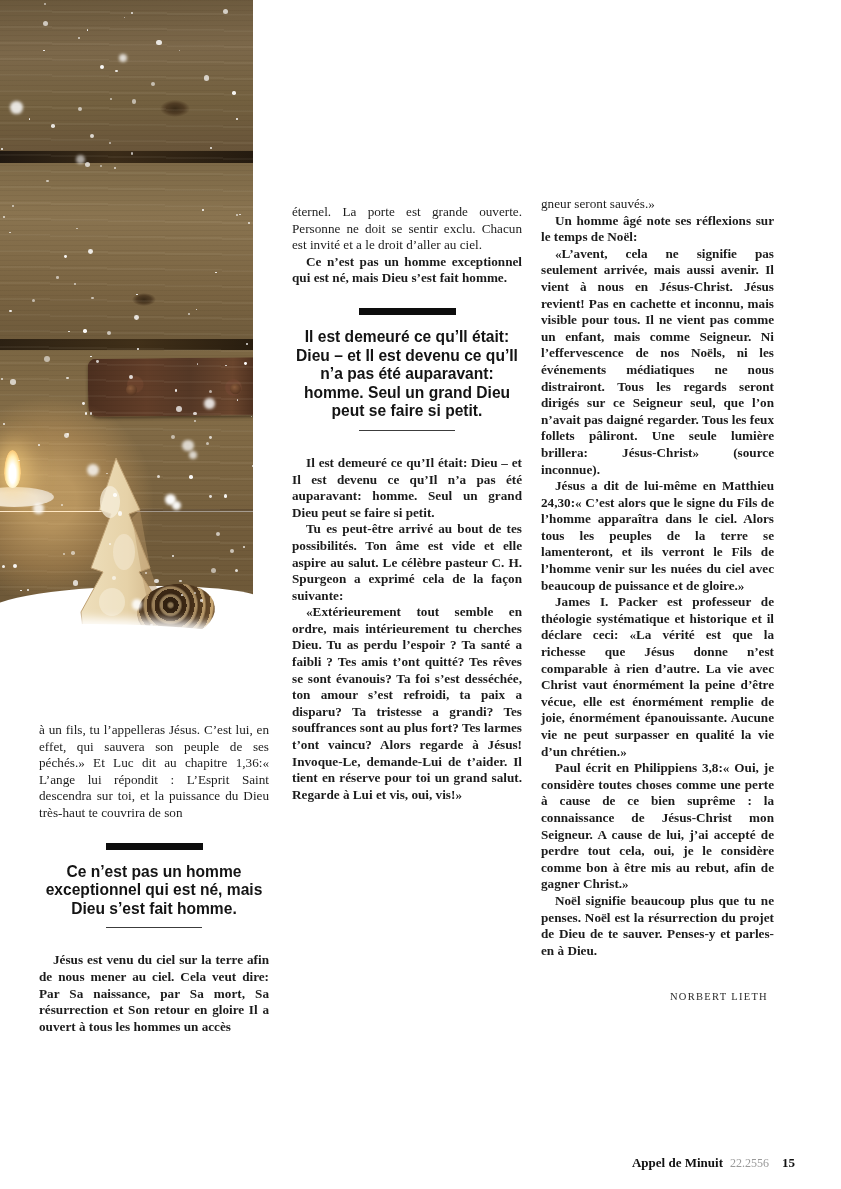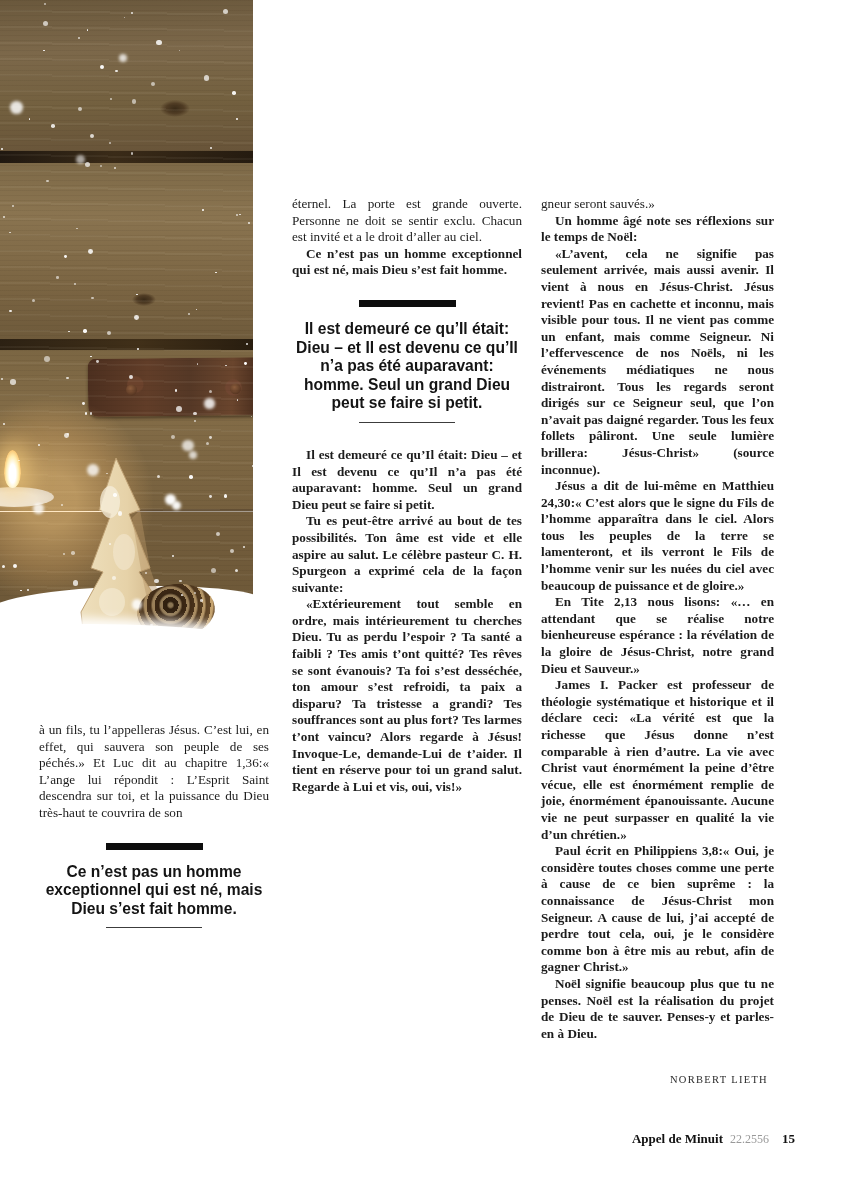--- a/index.html
+++ b/index.html
@@ -52,37 +52,37 @@
     border-radius:90% 55% 0 0/38px 22px 0 0;}
   .snow-front{left:-12px;right:-12px;top:624px;height:100px;background:#ffffff;z-index:5;
     border-radius:55% 95% 0 0/26px 34px 0 0;
     box-shadow:0 -6px 10px rgba(255,255,255,.9);}
   .flakes{left:0;top:0;width:100%;height:100%;z-index:6;}
   .flake{border-radius:50%;background:#fff;}
 
   
   .col{position:absolute;color:#1c1c1c;}
   #col-left{left:39px;top:722px;width:230px;}
-  #col-middle{left:292px;top:196px;width:230px;}
+  #col-middle{left:292px;top:204px;width:230px;}
   #col-right{left:541px;top:196px;width:233px;}
   .col p{margin:0;text-align:justify;font-size:13.2px;line-height:16.6px;}
   .col p.indent{text-indent:14px;font-weight:bold;}
   .quote-block{margin:21px 0 24px;}
   .quote-bar{width:97px;height:7px;background:#0d0d0d;margin:0 auto 13px;}
   .quote-text{font-family:"Liberation Sans",sans-serif;font-weight:700;font-size:15.6px;
               line-height:18.6px;text-align:center;color:#141414;}
   .quote-rule{width:96px;height:0;border-top:1px solid #3c3c3c;margin:9px auto 0;}
   .author{margin-top:32px;text-align:right;font-size:10.5px;letter-spacing:1.3px;
           color:#2a2a2a;padding-right:6px;}
 
   
   .footer{position:absolute;top:1131px;right:46px;display:flex;align-items:baseline;}
   .footer .mag{font-weight:700;font-size:13px;color:#111;}
   .footer .issue{font-size:12px;color:#999;margin-left:7px;}
-  .footer .pageno{font-weight:700;font-size:13px;color:#111;margin-left:13px;}
+  .footer .pageno{font-weight:700;font-size:13px;color:#111;margin-left:13px;margin-top:24px;}
 </style>
 </head>
 <body>
 
 <div class="page">
 
   <div class="photo">
     <div class="plank plank-a"></div>
     <div class="gap1"></div>
     <div class="plank plank-b"></div>
@@ -251,42 +251,42 @@
       </div>
   </div>
 
   <div class="col" id="col-left">
       <p class="body-para">à un fils, tu l’appelleras Jésus. C’est lui, en effet, qui sauvera son peuple de ses péchés.» Et Luc dit au chapitre 1,36:« L’ange lui répondit : L’Esprit Saint descendra sur toi, et la puissance du Dieu très-haut te couvrira de son</p>
       <div class="quote-block">
         <div class="quote-bar"></div>
         <div class="quote-text">Ce n’est pas un homme exceptionnel qui est né, mais Dieu s’est fait homme.</div>
         <div class="quote-rule"></div>
       </div>
+      <p class="body-para indent">Jésus est venu du ciel sur la terre afin de nous mener au ciel. Cela veut dire: Par Sa naissance, par Sa mort, Sa résurrection et Son retour en gloire Il a ouvert à tous les hommes un accès</p>
     </div>
   <div class="col" id="col-middle">
       <p class="body-para">éternel. La porte est grande ouverte. Personne ne doit se sentir exclu. Chacun est invité et a le droit d’aller au ciel.</p>
       <p class="body-para indent">Ce n’est pas un homme exceptionnel qui est né, mais Dieu s’est fait homme.</p>
       <div class="quote-block">
         <div class="quote-bar"></div>
         <div class="quote-text">Il est demeuré ce qu’Il était: Dieu – et Il est devenu ce qu’Il n’a pas été auparavant: homme. Seul un grand Dieu peut se faire si petit.</div>
         <div class="quote-rule"></div>
       </div>
       <p class="body-para indent">Il est demeuré ce qu’Il était: Dieu – et Il est devenu ce qu’Il n’a pas été auparavant: homme. Seul un grand Dieu peut se faire si petit.</p>
       <p class="body-para indent">Tu es peut-être arrivé au bout de tes possibilités. Ton âme est vide et elle aspire au salut. Le célèbre pasteur C. H. Spurgeon a exprimé cela de la façon suivante:</p>
       <p class="body-para indent">«Extérieurement tout semble en ordre, mais intérieurement tu cherches Dieu. Tu as perdu l’espoir ? Ta santé a faibli ? Tes amis t’ont quitté? Tes rêves se sont évanouis? Ta foi s’est desséchée, ton amour s’est refroidi, ta paix a disparu? Ta tristesse a grandi? Tes souffrances sont au plus fort? Tes larmes t’ont vaincu? Alors regarde à Jésus! Invoque-Le, demande-Lui de t’aider. Il tient en réserve pour toi un grand salut. Regarde à Lui et vis, oui, vis!»</p>
     </div>
   <div class="col" id="col-right">
       <p class="body-para">gneur seront sauvés.»</p>
       <p class="body-para indent">Un homme âgé note ses réflexions sur le temps de Noël:</p>
       <p class="body-para indent">«L’avent, cela ne signifie pas seulement arrivée, mais aussi avenir. Il vient à nous en Jésus-Christ. Jésus revient! Pas en cachette et inconnu, mais visible pour tous. Il ne vient pas comme un enfant, mais comme Seigneur. Ni l’effervescence de nos Noëls, ni les événements médiatiques ne nous distrairont. Tous les regards seront dirigés sur ce Seigneur seul, que l’on n’avait pas daigné regarder. Tous les feux follets pâliront. Une seule lumière brillera: Jésus-Christ» (source inconnue).</p>
       <p class="body-para indent">Jésus a dit de lui-même en Matthieu 24,30:« C’est alors que le signe du Fils de l’homme apparaîtra dans le ciel. Alors tous les peuples de la terre se lamenteront, et ils verront le Fils de l’homme venir sur les nuées du ciel avec beaucoup de puissance et de gloire.»</p>
-      <p class="body-para indent">En Tite 2,13 nous lisons: «… en attendant que se réalise notre bienheureuse espérance : la révélation de la gloire de Jésus-Christ, notre grand Dieu et Sauveur.»</p>
       <p class="body-para indent">James I. Packer est professeur de théologie systématique et historique et il déclare ceci: «La vérité est que la richesse que Jésus donne n’est comparable à rien d’autre. La vie avec Christ vaut énormément la peine d’être vécue, elle est énormément remplie de joie, énormément épanouissante. Aucune vie ne peut surpasser en qualité la vie d’un chrétien.»</p>
       <p class="body-para indent">Paul écrit en Philippiens 3,8:« Oui, je considère toutes choses comme une perte à cause de ce bien suprême : la connaissance de Jésus-Christ mon Seigneur. A cause de lui, j’ai accepté de perdre tout cela, oui, je le considère comme bon à être mis au rebut, afin de gagner Christ.»</p>
-      <p class="body-para indent">Noël signifie beaucoup plus que tu ne penses. Noël est la réalisation du projet de Dieu de te sauver. Penses-y et parles-en à Dieu.</p>
+      <p class="body-para indent">Noël signifie beaucoup plus que tu ne penses. Noël est la résurrection du projet de Dieu de te sauver. Penses-y et parles-en à Dieu.</p>
       <div class="author">NORBERT LIETH</div>
     </div>
 
   <div class="footer">
     <span class="mag">Appel de Minuit</span>
     <span class="issue">22.2556</span>
     <span class="pageno">15</span>
   </div>
 
 </div>

